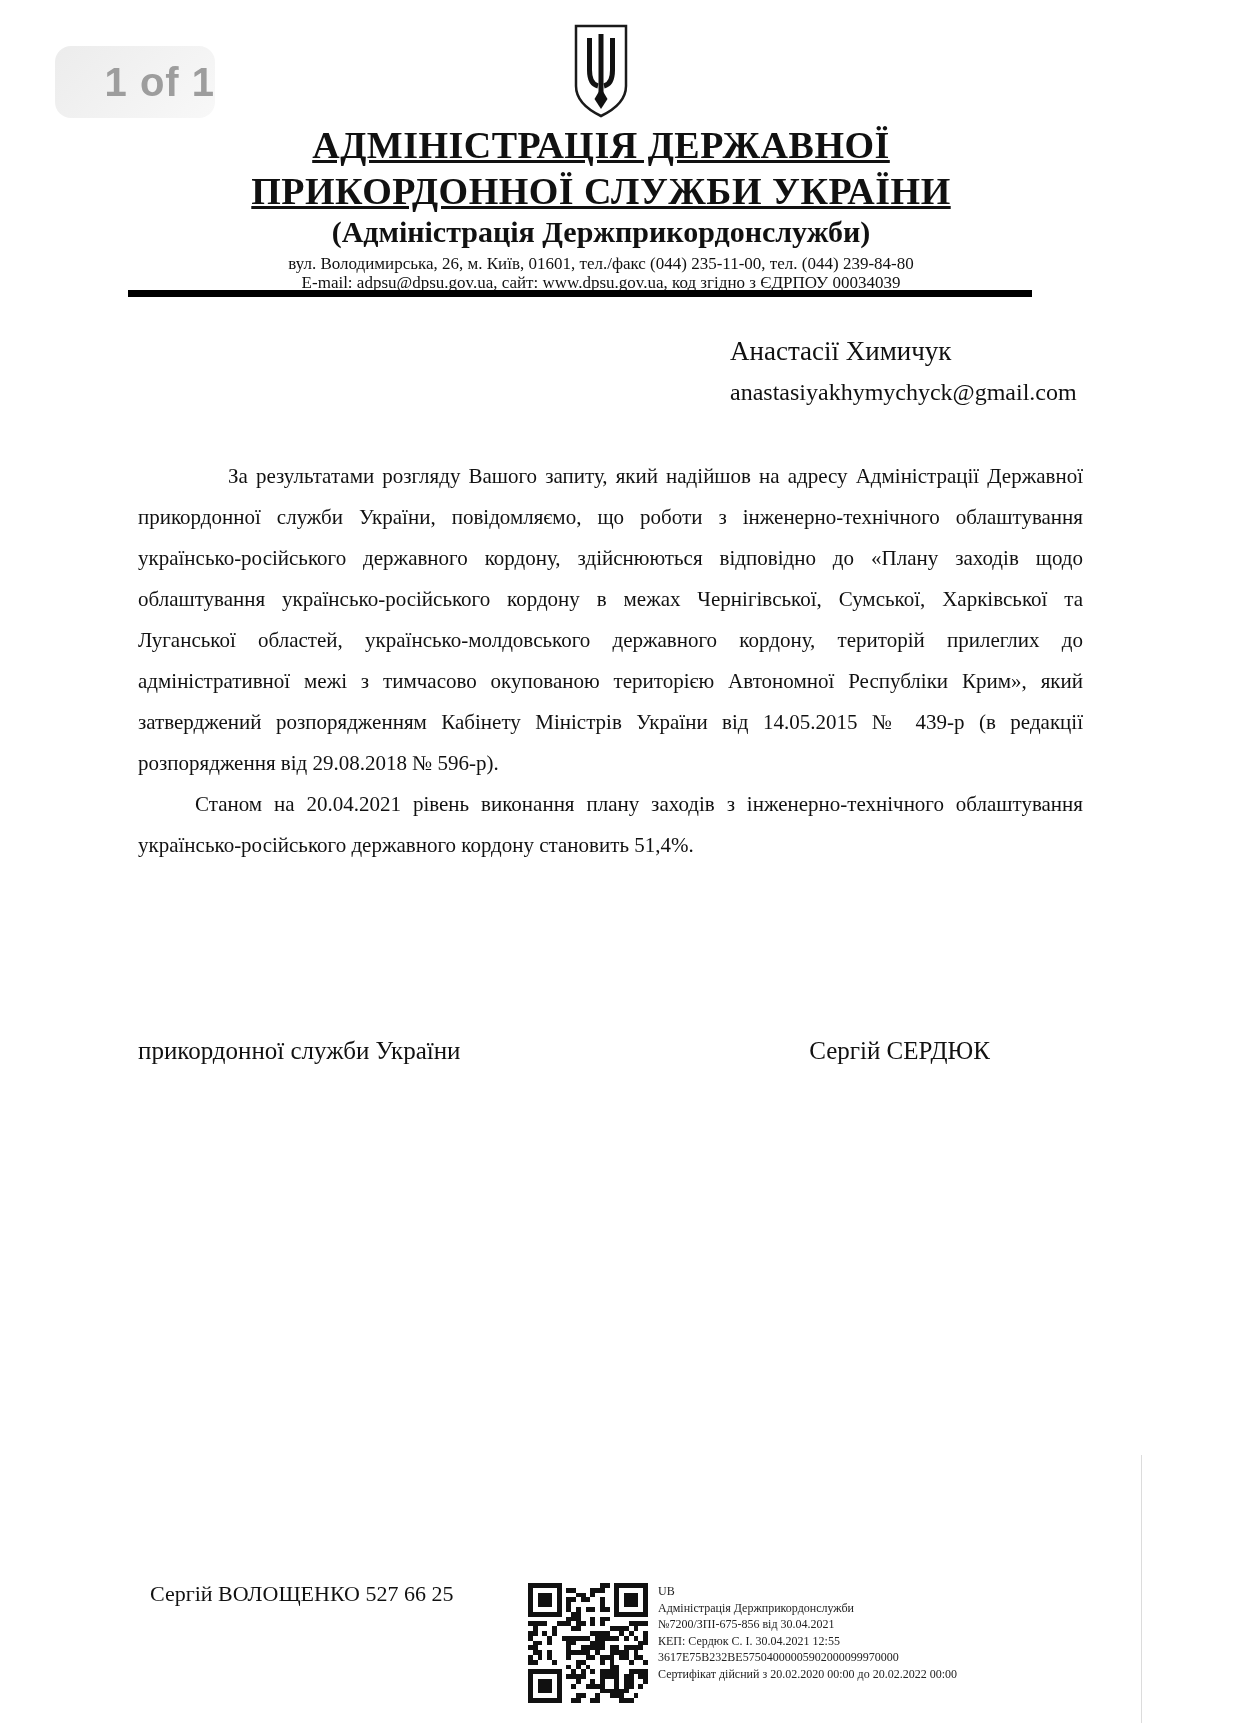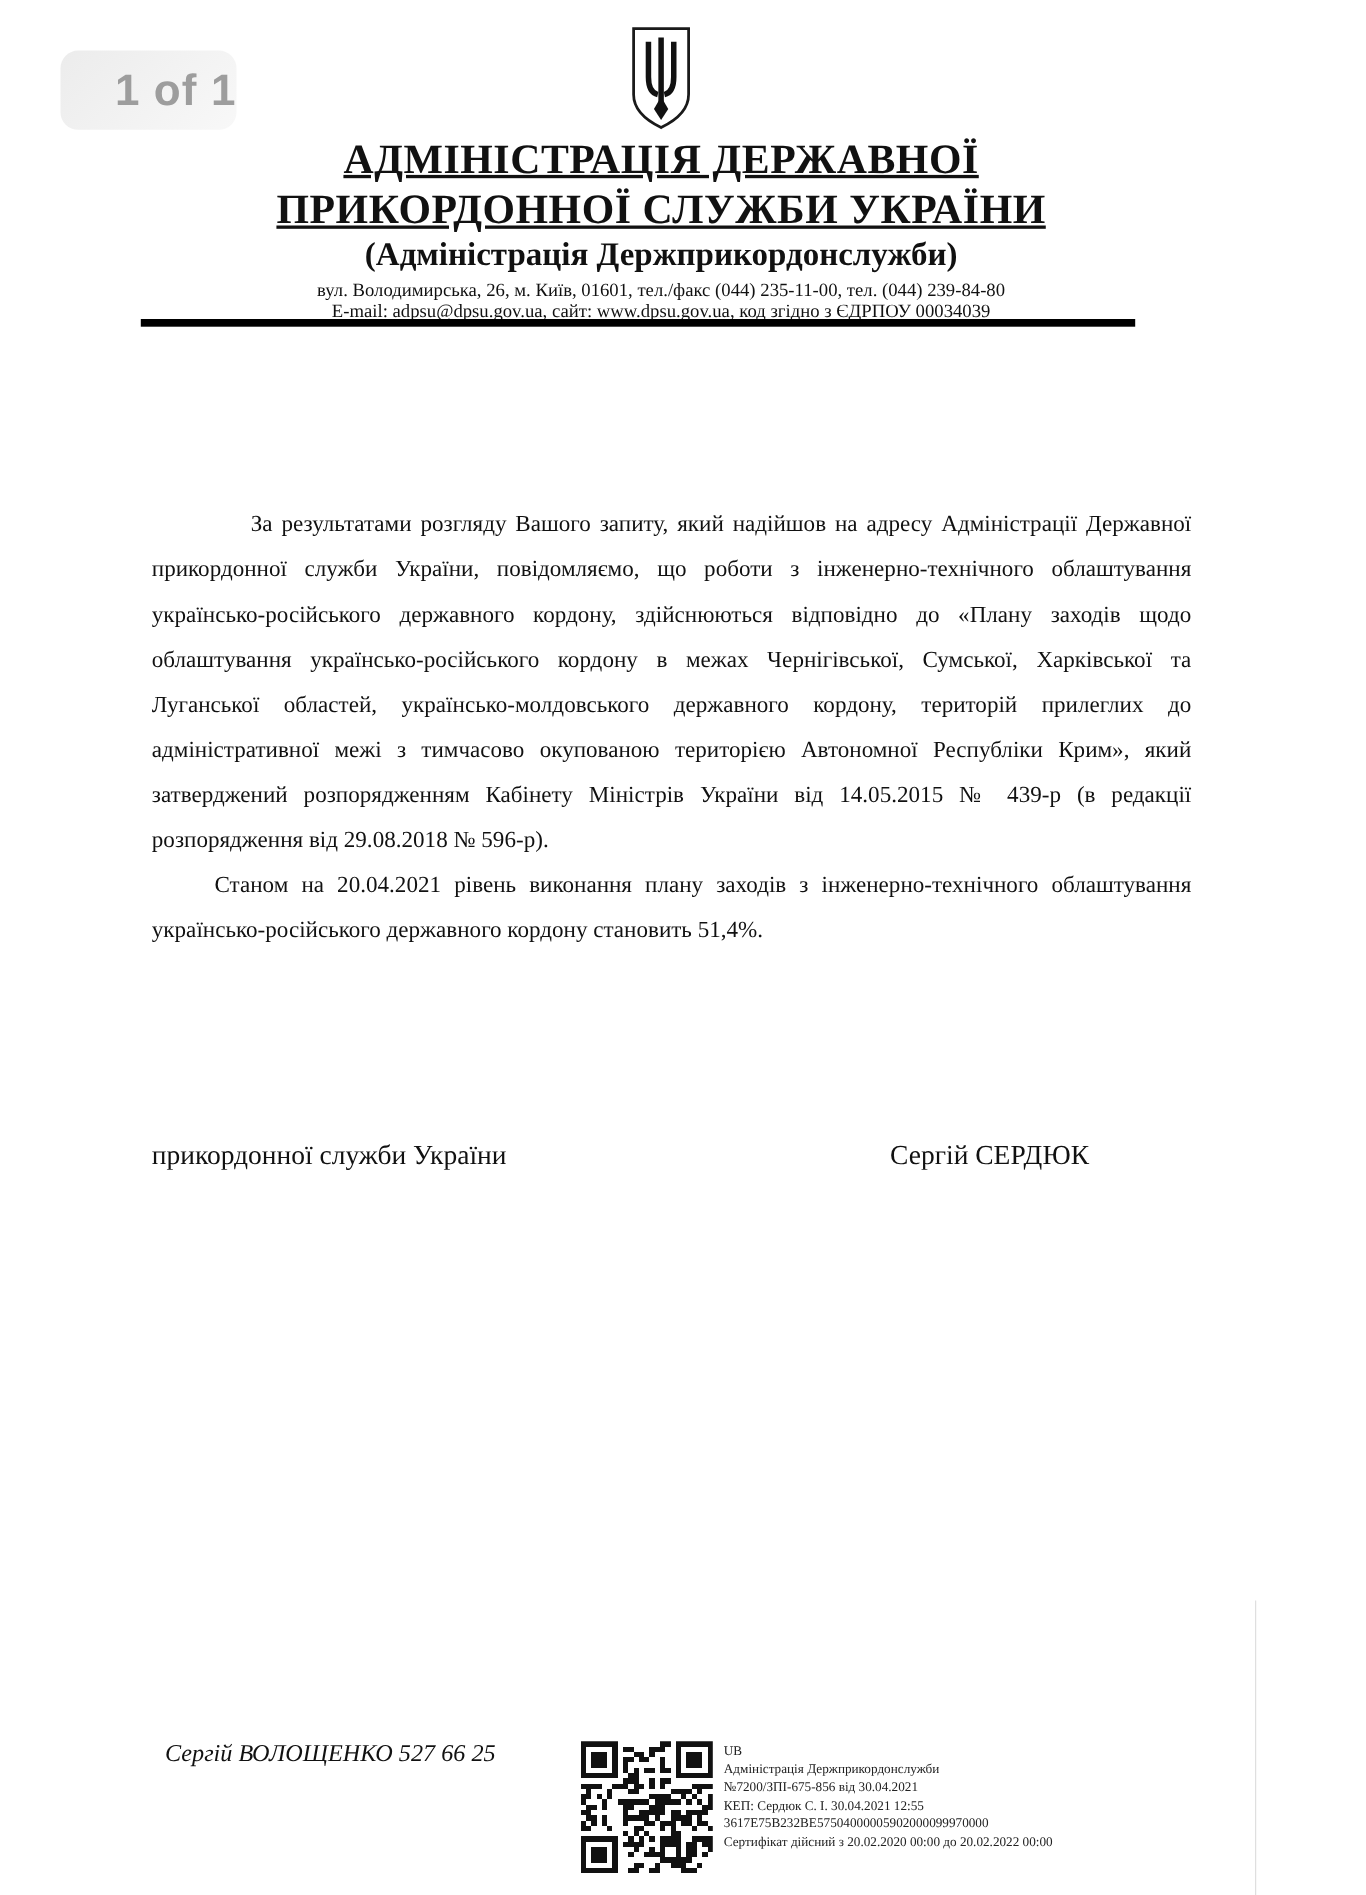--- a/index.html
+++ b/index.html
@@ -41,21 +41,21 @@
     text-align:justify;
   }
   .body-text p{margin:0;}
   .body-text p.p1{text-indent:90px;}
   .body-text p.p2{text-indent:57px;}
   .signature{
     position:absolute;left:138px;top:1030px;width:852px;
     display:flex;justify-content:space-between;align-items:flex-end;
     font-size:25px;line-height:41px;
   }
-  .executor{position:absolute;left:150px;top:1581px;font-size:22px;font-style:italic;}
+  .executor{position:absolute;left:150px;top:1581px;font-size:22px;}
   .stamp{position:absolute;left:528px;top:1583px;display:flex;gap:10px;}
   .stamp-text{width:444px;font-size:12px;line-height:16.5px;color:#222;}
   .stamp-edge{position:absolute;left:1141px;top:1455px;width:1px;height:268px;background:#dcdcdc;}
 </style>
 </head>
 <body>
 
 <div class="page">
 
   <div class="page-badge">
@@ -71,20 +71,24 @@
       <path d="M32 64 L25.5 75 L32 85 L38.5 75 Z" fill="#111"></path>
     </svg>
     <div class="org-line">АДМІНІСТРАЦІЯ ДЕРЖАВНОЇ</div>
     <div class="org-line">ПРИКОРДОННОЇ СЛУЖБИ УКРАЇНИ</div>
     <div class="org-short">(Адміністрація Держприкордонслужби)</div>
     <div class="addr">вул. Володимирська, 26, м. Київ, 01601,  тел./факс (044) 235-11-00, тел. (044) 239-84-80</div>
     <div class="contact">E-mail: adpsu@dpsu.gov.ua, сайт: www.dpsu.gov.ua, код згідно з ЄДРПОУ 00034039</div>
   </div>
   <div class="rule"></div>
 
+  <div class="recipient">
+    <div class="recipient-name">Анастасії Химичук</div>
+    <div class="recipient-email">anastasiyakhymychyck@gmail.com</div>
+  </div>
 
   <div class="body-text">
     <p class="p1">За результатами розгляду Вашого запиту, який надійшов на адресу Адміністрації Державної прикордонної служби України, повідомляємо, що роботи з інженерно-технічного облаштування українсько-російського державного кордону, здійснюються відповідно до «Плану заходів щодо облаштування українсько-російського кордону в межах Чернігівської, Сумської, Харківської та Луганської областей, українсько-молдовського державного кордону, територій прилеглих до адміністративної межі з тимчасово окупованою територією Автономної Республіки Крим», який затверджений розпорядженням Кабінету Міністрів України від 14.05.2015 № 439-р (в редакції розпорядження від 29.08.2018 № 596-р).</p>
     <p class="p2">Станом на 20.04.2021 рівень виконання плану заходів з інженерно-технічного облаштування українсько-російського державного кордону становить 51,4%.</p>
   </div>
 
   <div class="signature">
     <div>
       <div>прикордонної служби України</div>
     </div>

